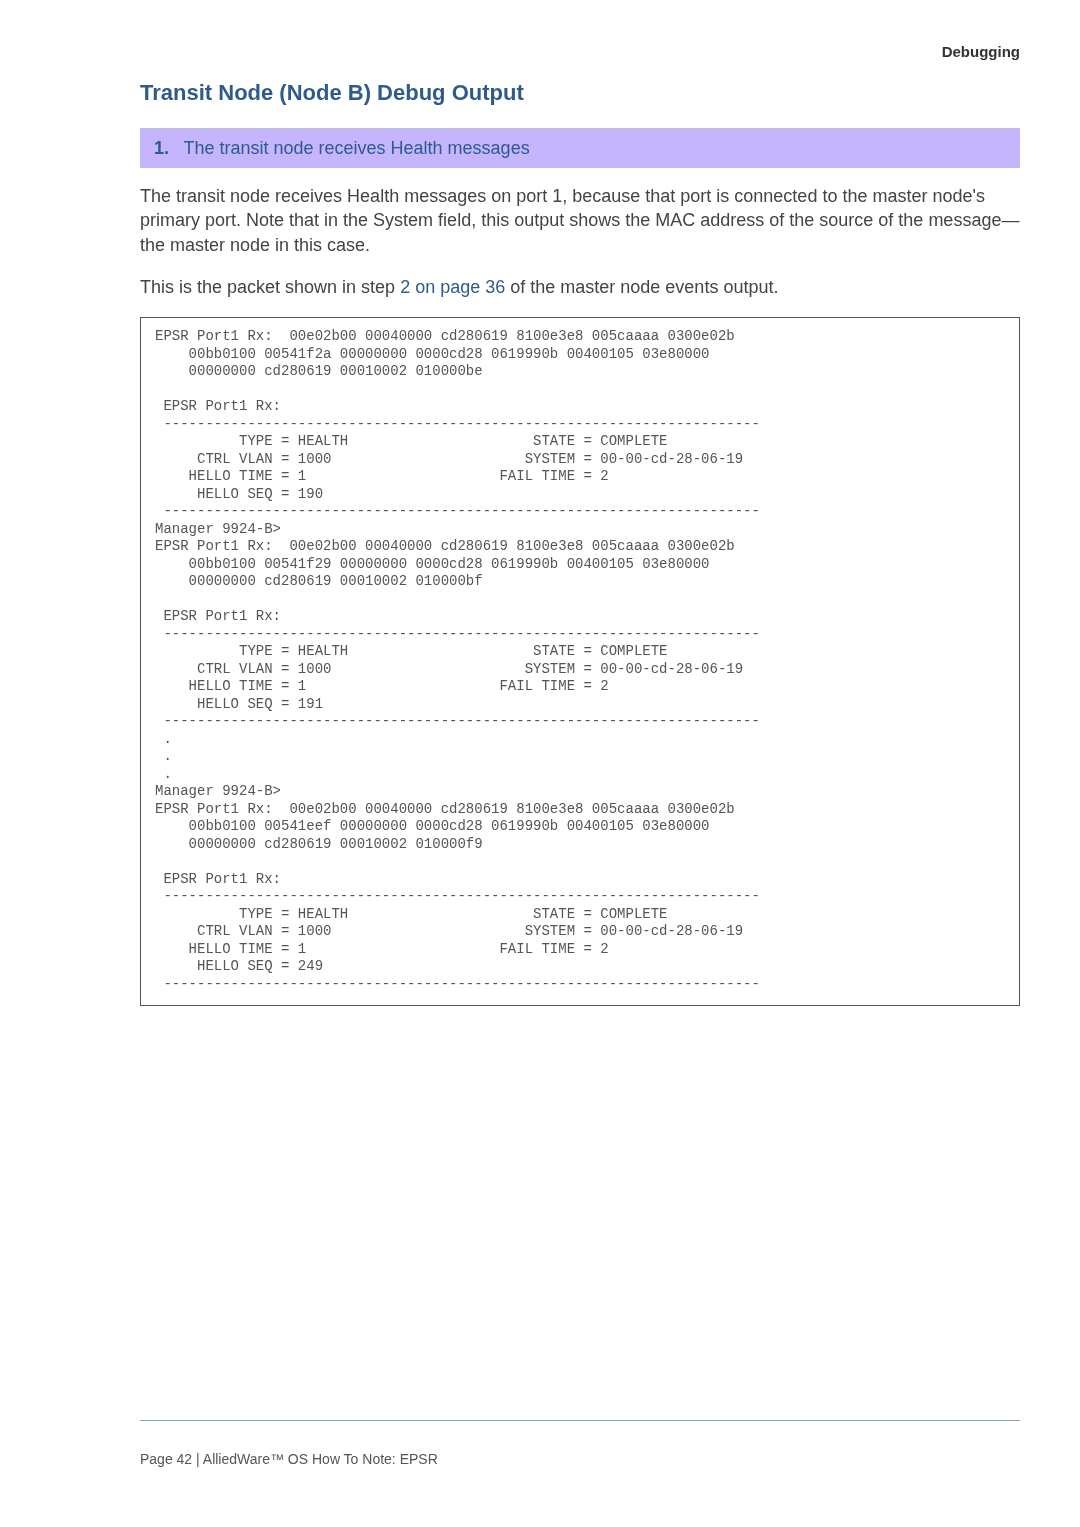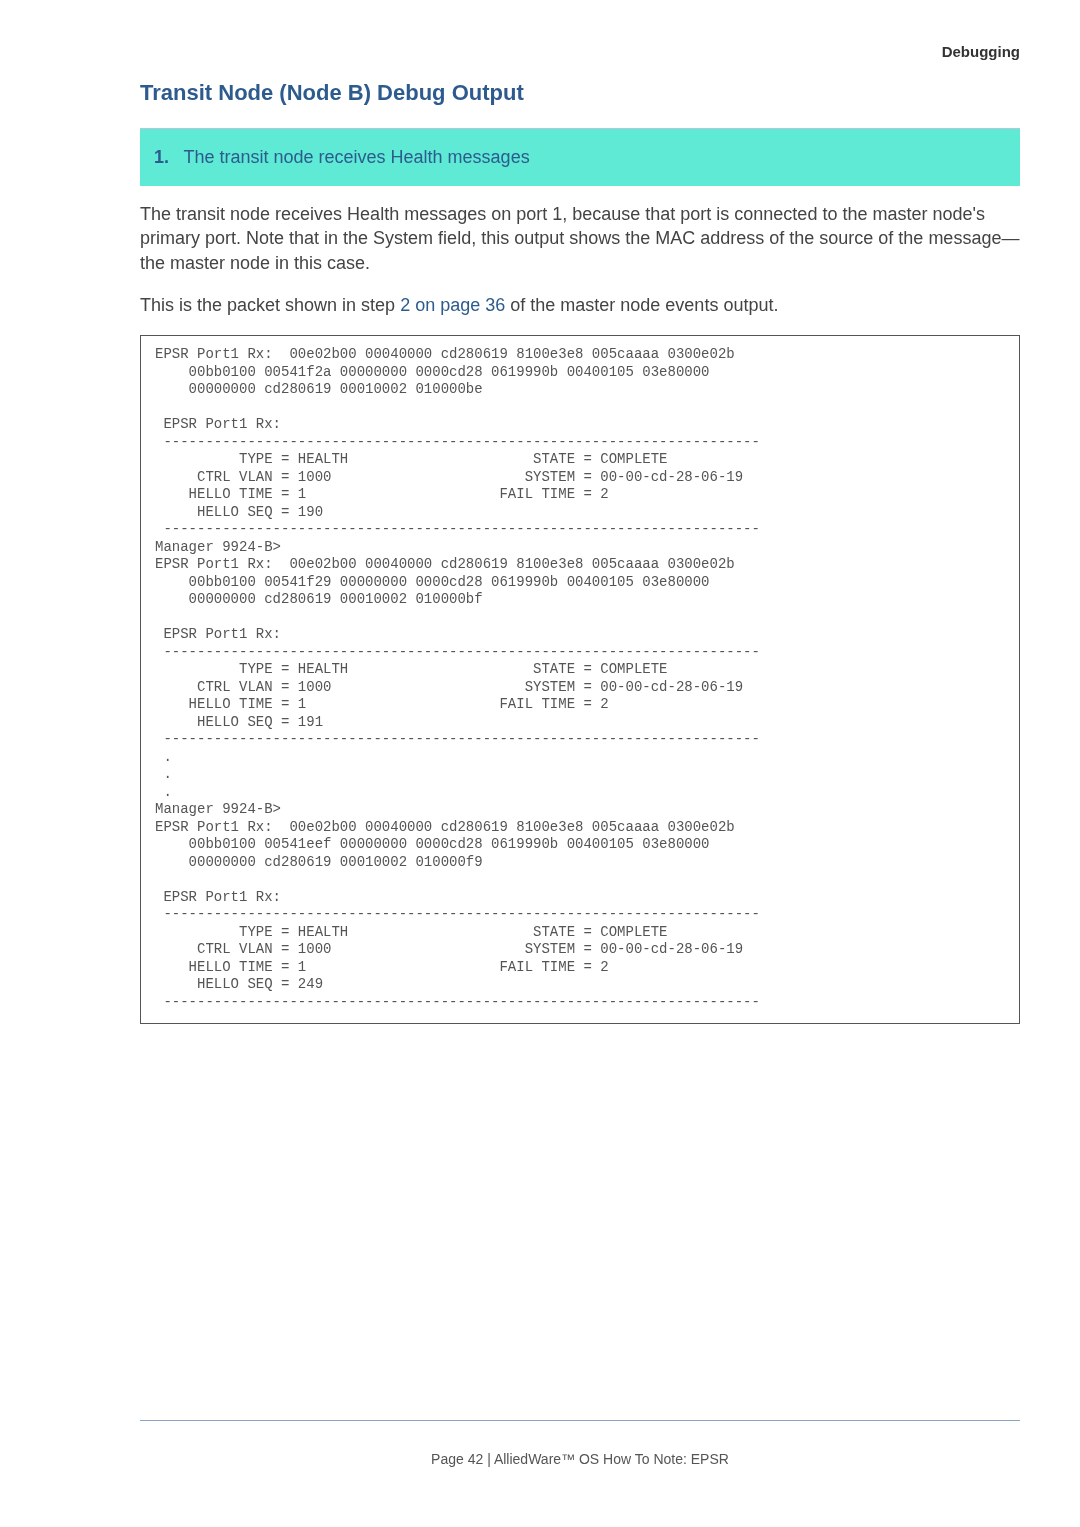--- a/index.html
+++ b/index.html
@@ -33,23 +33,23 @@
     margin-top: 40px;
     margin-bottom: 14px;
   }
   p.body {
     font-size: 18px;
     line-height: 1.35;
     color: #444;
     margin-bottom: 18px;
   }
   .step-bar {
-    background: #5eead4;
+    background: #c4b5fd;
     border-top: 1px solid #b6c4d5;
-    padding: 18px 14px;
+    padding: 9px 14px;
     margin: 22px 0 16px 0;
   }
   .step-bar .num {
     color: #2d5b8e;
     font-weight: 700;
     font-size: 18px;
     margin-right: 10px;
   }
   .step-bar .txt {
     color: #2d5b8e;
@@ -72,21 +72,20 @@
     left: 100px;
     right: 100px;
     bottom: 60px;
     border-top: 1px solid #8aa5c2;
     padding-top: 8px;
   }
   .footer-text {
     font-size: 14px;
     color: #555;
     margin-top: 22px;
-    text-align: center;
   }
 </style>
 </head>
 <body>
 
 <div class="page">
   <div class="header-right">Debugging</div>
 
   <h2 class="section-title">Transit Node (Node B) Debug Output</h2>
 

